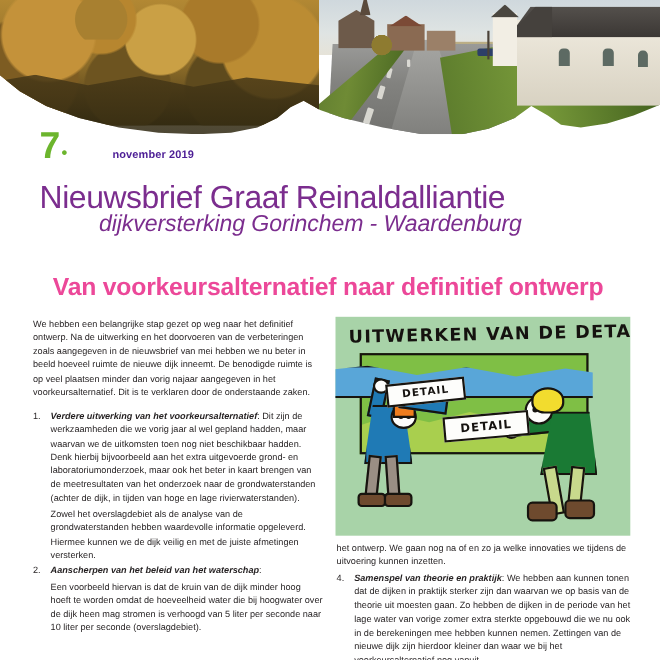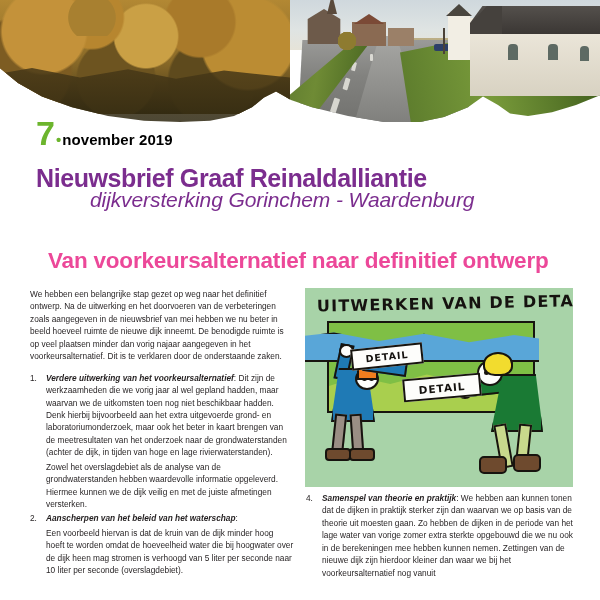--- a/index.html
+++ b/index.html
@@ -92,25 +92,25 @@
        background:#4a463f;clip-path:polygon(50% 0%,100% 100%,0% 100%);}
   .pole{position:absolute;left:443px;top:28px;width:2px;height:26px;background:#4b4238;}
   .car{position:absolute;left:434px;top:44px;width:16px;height:7px;background:#2d3f68;border-radius:2px;}
   .shrub{position:absolute;left:332px;top:28px;width:30px;height:26px;
        background:radial-gradient(circle at 50% 50%,#8e7b30 0 46%,transparent 48%);}
 
   
   .dateline{position:absolute;left:36px;top:116px;height:34px;display:flex;align-items:baseline;}
   .date-num{font-size:34px;font-weight:bold;color:#6CB52D;line-height:1;letter-spacing:-1px;}
   .date-dot{font-size:15px;font-weight:bold;color:#6CB52D;margin:0 1px 0 2px;}
-  .date-txt{font-size:15px;font-weight:bold;color:#000000;letter-spacing:.1px;}
+  .date-txt{font-size:10px;font-weight:bold;color:#4c1d95;letter-spacing:.1px;margin-left:40px;}
 
   
   .masthead{position:absolute;left:36px;top:166px;width:540px;}
-  .mast-title{font-size:25px;font-weight:bold;color:#7B2D8E;line-height:1.02;
+  .mast-title{font-size:29px;font-weight:normal;color:#7B2D8E;line-height:1.02;
               letter-spacing:-.4px;white-space:nowrap;}
   .mast-sub{font-size:21px;font-style:italic;color:#7B2D8E;line-height:1.05;
             margin-top:-3px;margin-left:54px;letter-spacing:-.1px;white-space:nowrap;}
 
   
   .sec-head{position:absolute;left:48px;top:248px;width:545px;
             font-size:22.5px;font-weight:bold;color:#ec4899;letter-spacing:-.2px;
             white-space:nowrap;}
 
   
@@ -271,19 +271,20 @@
         <span class="eye" style="left:13px;top:8px;"></span>
       </div>
     <div class="fig ink wom-hair"></div>
     <div class="fig ink wom-hand"></div>
 
     <div class="sign sign-a">DETAIL</div>
     <div class="sign sign-b">DETAIL</div>
   </div>
 
   <div class="col col-right">
+    <p class="p" style="margin-bottom:2px;">het ontwerp. We gaan nog na of en zo ja welke innovaties we tijdens de uitvoering kunnen inzetten.</p>
     <div class="li">
       <span class="num">4.</span>
       <span class="lead">Samenspel van theorie en praktijk</span><span>: We hebben aan kunnen tonen dat de dijken in praktijk sterker zijn dan waarvan we op basis van de theorie uit moesten gaan. Zo hebben de dijken in de periode van het lage water van vorige zomer extra sterkte opgebouwd die we nu ook in de berekeningen mee hebben kunnen nemen. Zettingen van de nieuwe dijk zijn hierdoor kleiner dan waar we bij het voorkeursalternatief nog vanuit</span>
     </div>
   </div>
 
 </div>
 
 </body></html>

